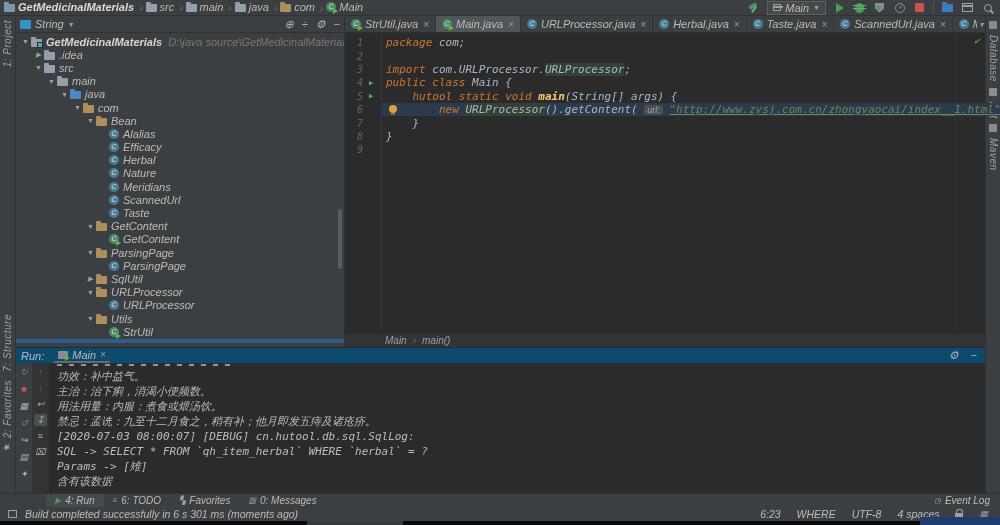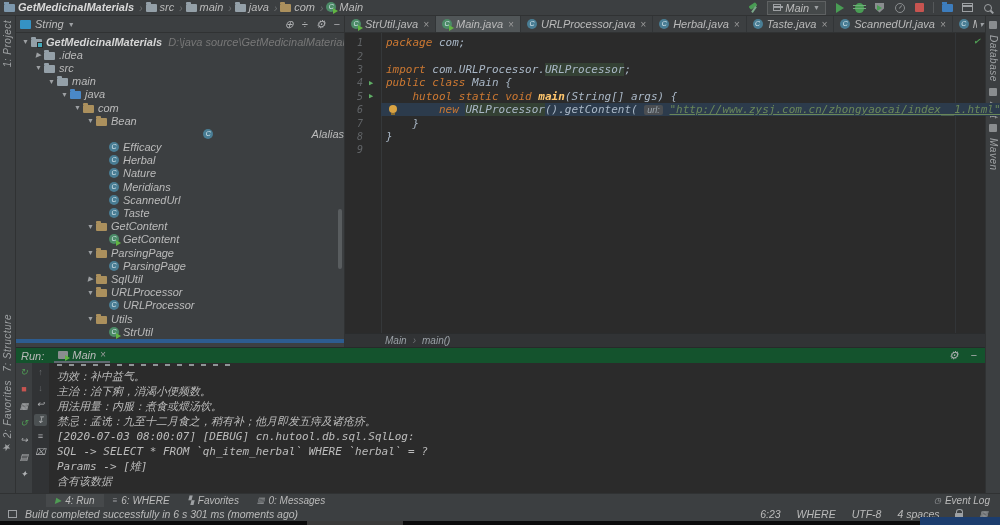--- a/index.html
+++ b/index.html
@@ -114,21 +114,21 @@
       background:#d9a343; }
   .bulb::after { content:""; position:absolute; left:2px; bottom:-2px; width:4px; height:2px; background:#8a6d2f; }
 
   .editor-breadcrumb { position:absolute; left:345px; top:333px; width:640px; height:14px;
       background:#313335; border-top:1px solid #2a2c2d; display:flex; align-items:center;
       padding-left:40px; gap:6px; font-size:10px; color:#9aa0a6; }
   .eb-sep { color:#6e7173; }
 
   
   .run-panel { position:absolute; left:16px; top:347px; width:969px; height:146px;
-      background:#14532d; border-top:1px solid #27292a; }
+      background:#0c4a6e; border-top:1px solid #27292a; }
   .run-header { height:15px; display:flex; align-items:center; font-size:11px; color:#bbb;
       padding-left:5px; gap:10px; }
   .run-tab { display:flex; align-items:center; gap:4px; padding:0 4px; height:15px;
       border-bottom:2px solid #5f6a71; }
   .run-tab-icon { position:relative; width:10px; height:8px; background:#8a8d8f; border-radius:1px; }
   .run-tab-icon::after { content:""; position:absolute; right:-2px; bottom:-2px; width:0; height:0;
       border-left:5px solid #62b543; border-top:3px solid transparent; border-bottom:3px solid transparent; }
   .run-header-actions { margin-left:auto; display:flex; gap:12px; padding-right:8px;
       color:#afb1b3; font-size:11px; }
   .run-body { position:absolute; left:0; top:15px; right:0; bottom:0; display:flex; }
@@ -361,21 +361,21 @@
       <div class="tree-row" style="padding-left: 56px;">
         <span class="chev">▼</span>
         <span class="ic ic-package"></span>
         <span class="tree-label">com</span>
       </div>
       <div class="tree-row" style="padding-left: 69px; align-items: center;">
         <span class="chev">▼</span>
         <span class="ic ic-package"></span>
         <span class="tree-label">Bean</span>
       </div>
-      <div class="tree-row" style="padding-left: 82px; justify-content: space-between;">
+      <div class="tree-row" style="padding-left: 82px;">
         <span class="chev"></span>
         <span class="ic ic-class"></span>
         <span class="tree-label">Alalias</span>
       </div>
       <div class="tree-row" style="padding-left: 82px;">
         <span class="chev"></span>
         <span class="ic ic-class"></span>
         <span class="tree-label">Efficacy</span>
       </div>
       <div class="tree-row" style="padding-left: 82px;">
@@ -570,21 +570,21 @@
     </div>
   </div>
 
   <div class="bottom-bar" id="bottom-bar">
       <span class="bb-item active">
         <span class="bb-icon green">▶</span>
         <span>4: Run</span>
       </span>
       <span class="bb-item">
         <span class="bb-icon">≡</span>
-        <span>6: WHERE</span>
+        <span>6: TODO</span>
       </span>
       <span class="bb-item">
         <span class="bb-icon">▚</span>
         <span>Favorites</span>
       </span>
       <span class="bb-item">
         <span class="bb-icon">▥</span>
         <span>0: Messages</span>
       </span>
       <span class="bb-right">

